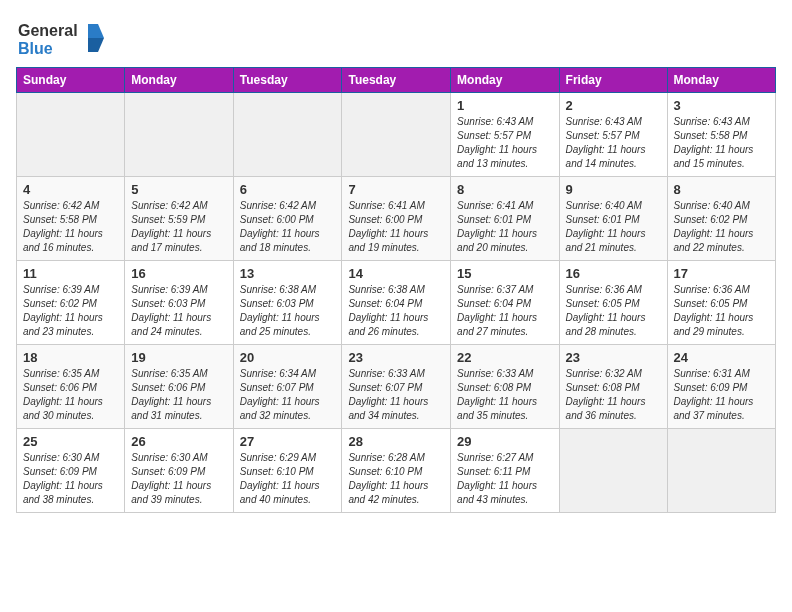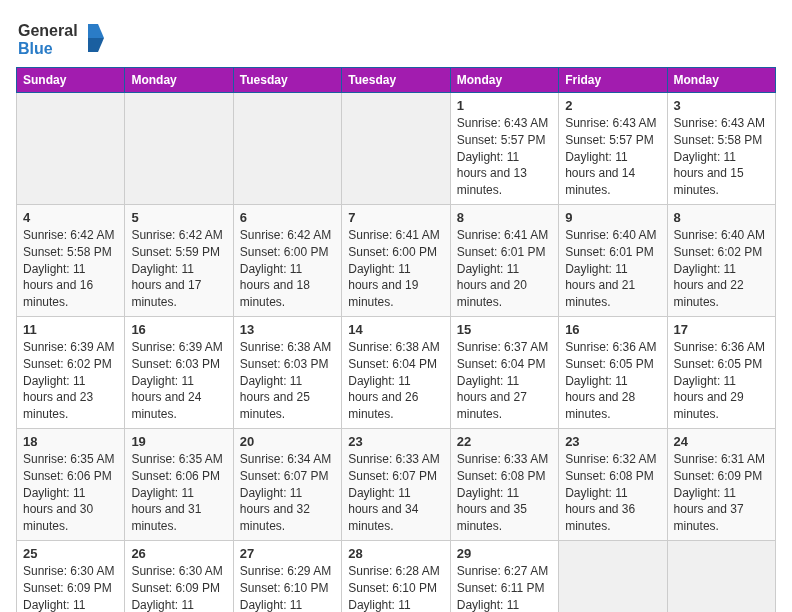--- a/index.html
+++ b/index.html
@@ -61,22 +61,23 @@
     }
     .day-number {
       font-weight: bold;
       font-size: 13px;
       color: #333;
       display: block;
       margin-bottom: 2px;
     }
     .day-info {
       color: #333;
-      font-size: 12px;
+      font-size: 10px;
       line-height: 1.4;
+      font-style: italic;
     }
     .empty-cell {
       background: #f0f0f0 !important;
     }
   </style>
 </head>
 <body>
 
 <div class="header-row">
   <div class="logo">

